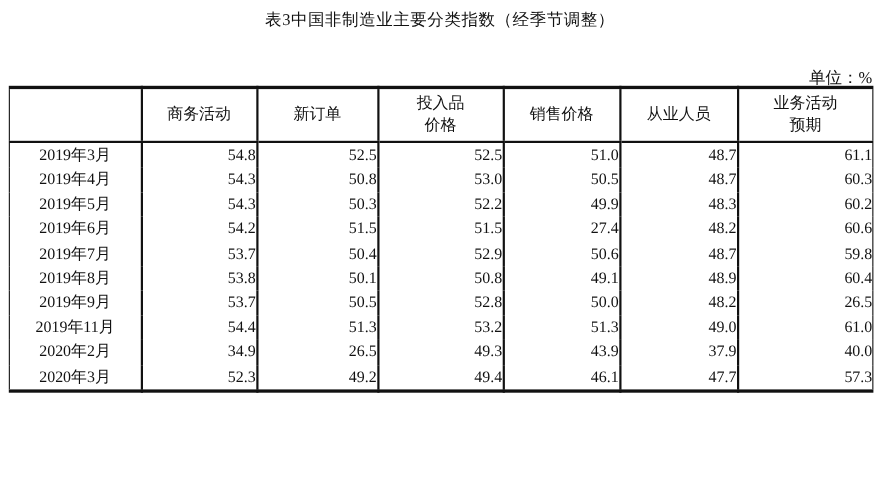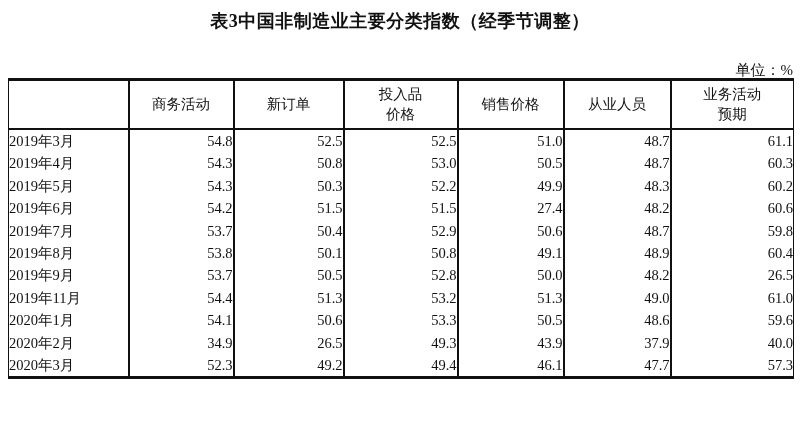--- a/index.html
+++ b/index.html
@@ -15,22 +15,22 @@
     font-family: "Liberation Serif", "DejaVu Serif", serif;
     color: #111111;
   }
   .title {
     position: absolute;
     top: 9px;
     left: 0;
     width: 100%;
     margin: 0;
     text-align: center;
-    font-size: 18px;
-    font-weight: bold;
+    font-size: 15px;
+    font-weight: normal;
     letter-spacing: 0.5px;
   }
   .unit {
     position: absolute;
     top: 61px;
     right: 7px;
     font-size: 15px;
   }
   table.stats {
     position: absolute;
@@ -64,20 +64,21 @@
     line-height: 1.35;
     white-space: pre-line;
   }
   table.stats tbody td {
     height: 22.4px;
     font-size: 14.5px;
     line-height: 22.4px;
     white-space: nowrap;
   }
   td.rowlabel {
+    text-align: center;
     margin-top: 12px;
   }
   td.num {
     text-align: right;
     padding-right: 10px;
   }
 </style>
 </head>
 <body>
 
@@ -175,29 +176,20 @@
         <tr>
           <td class="rowlabel">2019年11月</td>
           <td class="num">54.4</td>
           <td class="num">51.3</td>
           <td class="num">53.2</td>
           <td class="num">51.3</td>
           <td class="num">49.0</td>
           <td class="num">61.0</td>
         </tr>
         <tr>
-          <td class="rowlabel">2020年1月</td>
-          <td class="num">54.1</td>
-          <td class="num">50.6</td>
-          <td class="num">53.3</td>
-          <td class="num">50.5</td>
-          <td class="num">48.6</td>
-          <td class="num">59.6</td>
-        </tr>
-        <tr>
           <td class="rowlabel">2020年2月</td>
           <td class="num">34.9</td>
           <td class="num">26.5</td>
           <td class="num">49.3</td>
           <td class="num">43.9</td>
           <td class="num">37.9</td>
           <td class="num">40.0</td>
         </tr>
         <tr>
           <td class="rowlabel">2020年3月</td>

